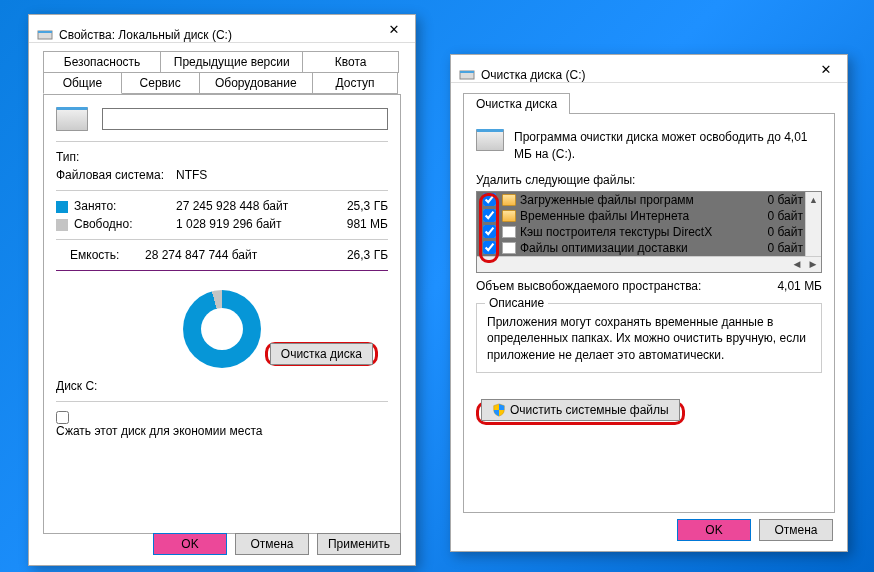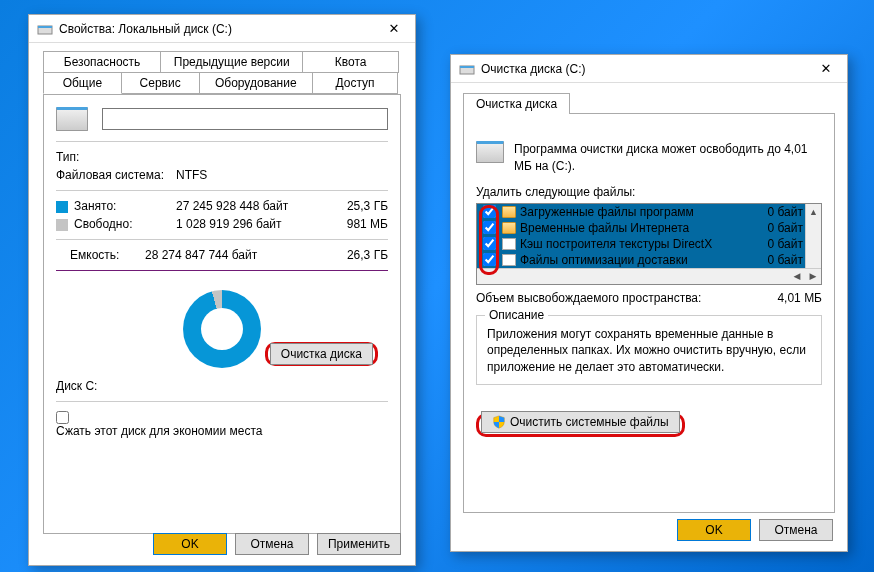--- a/index.html
+++ b/index.html
@@ -1,20 +1,20 @@
 <!DOCTYPE html>
 <html><head>
 <meta charset="utf-8">
 <style>
 * { box-sizing: border-box; font-family: 'Segoe UI', Tahoma, sans-serif; }
 body { margin: 0; width: 874px; height: 572px; background: linear-gradient(135deg, #0a7de0 0%, #1e90ff 50%, #0066cc 100%); position: relative; font-size: 12px; }
 .window { position: absolute; background: #fff; border: 1px solid #aaa; box-shadow: 4px 4px 12px rgba(0,0,0,0.3); }
 .win1 { left: 28px; top: 14px; width: 388px; height: 552px; }
 .win2 { left: 450px; top: 54px; width: 398px; height: 498px; }
-.titlebar { display: flex; align-items: center; height: 28px; padding: 0 4px 0 8px; border-bottom: 1px solid #ddd; }
+.titlebar { display: flex; align-items: flex-end; height: 28px; padding: 0 4px 0 8px; border-bottom: 1px solid #ddd; }
 .titlebar .icon { width: 16px; height: 16px; margin-right: 6px; display: flex; align-items: center; justify-content: center; }
 .titlebar .title { flex: 1; font-size: 12px; color: #000; }
 .titlebar .close { width: 34px; height: 26px; display: flex; align-items: center; justify-content: center; font-size: 13px; cursor: default; }
 .content { padding: 8px 14px; }
 .tabs { display: flex; flex-wrap: wrap; }
 .tab { border: 1px solid #aaa; padding: 3px 0; font-size: 12px; text-align: center; background: #fff; cursor: default; }
 .tab.row1 { margin-bottom: -1px; }
 .tab.active { border-bottom: 1px solid #fff; position: relative; z-index: 2; }
 .tab-body { border: 1px solid #aaa; padding: 12px; background: #fff; min-height: 440px; position: relative; }
 .drive-header { display: flex; align-items: center; margin-bottom: 10px; }
@@ -30,35 +30,35 @@
 .sq.gray { background: #c4c4c4; }
 .cap-row { border-top: 1px solid #ccc; border-bottom: 1px solid #701a75; padding: 8px 0; margin: 8px 0 12px 0; display: flex; justify-content: space-between; }
 .cap-row .k { width: 75px; margin-left: 14px; }
 .cap-row .v1 { flex: 1; }
 .cap-row .v2 { width: 60px; text-align: right; }
 .chart-area { display: flex; align-items: center; justify-content: center; position: relative; height: 92px; }
 .donut { width: 78px; height: 78px; border-radius: 50%; background: conic-gradient(#0696d7 0deg 345deg, #c4c4c4 345deg 360deg); display: flex; align-items: center; justify-content: center; }
 .donut::after { content: ''; width: 42px; height: 42px; background: #fff; border-radius: 50%; }
 .disk-label { text-align: left; margin: 4px 0 8px 0; }
 .btn { border: 1px solid #888; background: #e1e1e1; padding: 3px 10px; font-size: 12px; cursor: default; min-width: 72px; text-align: center; }
-.btn.primary { border-color: #0078d7; background: #eab308; }
+.btn.primary { border-color: #0078d7; background: #ec4899; }
 .cleanup-btn-wrap { position: absolute; right: 10px; top: 0; }
 .highlight-red { border: 3px solid #d9090c; border-radius: 10px; padding: 2px; }
 .chk-row { display: flex; align-items: flex-start; margin: 6px 0; font-size: 12px; flex-direction: column; }
 .chk { width: 13px; height: 13px; margin: 1px 6px 0 0; flex-shrink: 0; }
 .bottom-btns { position: absolute; bottom: 10px; right: 14px; display: flex; gap: 8px; }
 .bottom-btns .btn { min-width: 74px; }
 .win2 .content { padding: 10px 12px; }
 .tab2 { display: inline-block; border: 1px solid #aaa; border-bottom: none; padding: 3px 12px; position: relative; z-index: 2; background: #fff; }
-.tab2-body { border: 1px solid #aaa; padding: 27px 12px; margin-top: -1px; min-height: 400px; position: relative; }
+.tab2-body { border: 1px solid #aaa; padding: 15px 12px; margin-top: -1px; min-height: 400px; position: relative; }
 .info-row { display: flex; align-items: flex-start; margin-bottom: 10px; }
 .info-icon { width: 28px; height: 22px; background: linear-gradient(#eee,#ccc); border: 1px solid #999; border-top: 3px solid #4aa3df; margin-right: 10px; flex-shrink: 0; border-radius: 1px; }
 .info-text { font-size: 12px; line-height: 1.4; }
 .file-list-label { margin: 8px 0 4px 0; }
-.file-list { border: 1px solid #888; background: #0369a1; position: relative; }
+.file-list { border: 1px solid #888; background: #737373; position: relative; }
 .file-list-inner { max-height: 78px; overflow: hidden; }
 .file-row { display: flex; align-items: center; padding: 1px 4px 1px 4px; font-size: 12px; }
 .file-row .chk { margin: 0 6px 0 2px; }
 .file-row .ficon { width: 14px; height: 12px; margin-right: 4px; flex-shrink: 0; }
 .file-row .fname { flex: 1; white-space: nowrap; overflow: hidden; }
 .file-row .fsize { width: 54px; text-align: right; padding-right: 14px; }
 .checks-highlight { position: absolute; left: 2px; top: 1px; width: 20px; height: 70px; border: 3px solid #d9090c; border-radius: 9px; pointer-events: none; }
 .scroll-v { position: absolute; right: 0; top: 0; bottom: 16px; width: 16px; background: #f0f0f0; border-left: 1px solid #ccc; }
 .scroll-v .arr { height: 16px; display: flex; align-items: center; justify-content: center; font-size: 9px; color: #555; }
 .scroll-h { height: 16px; background: #f0f0f0; border-top: 1px solid #ccc; display: flex; justify-content: flex-end; }

